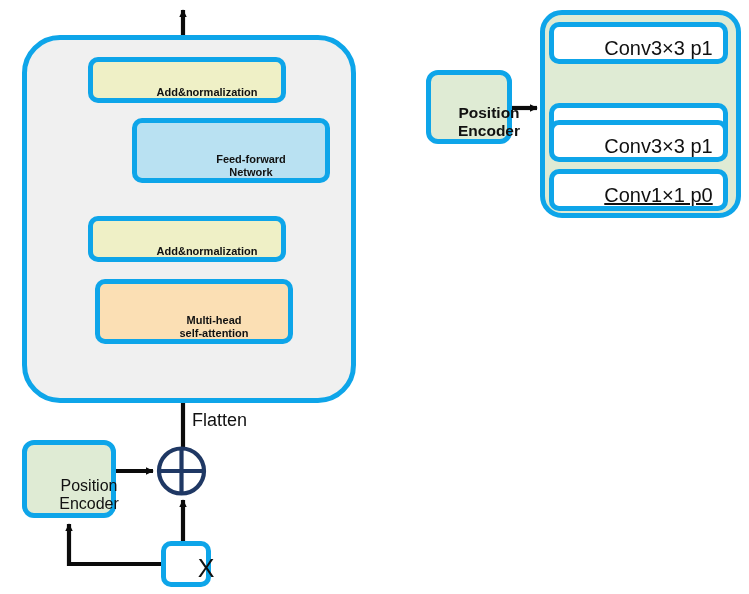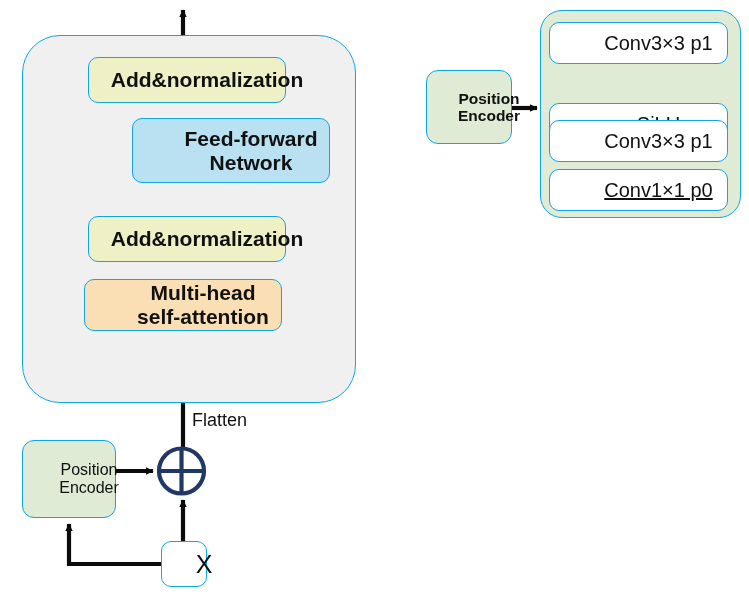--- a/index.html
+++ b/index.html
@@ -22,58 +22,58 @@
     left: 0;
     top: 0;
     width: 749px;
     height: 594px;
     pointer-events: none;
   }
   .node {
     position: absolute;
     box-sizing: border-box;
     display: flex;
-    align-items: center;
+    align-items: flex-end;
     justify-content: center;
     text-align: center;
-    border: 1px solid #0ea5e9;
+    border: 5px solid #0ea5e9;
     line-height: 1.12;
     color: #111111;
     padding-left: 40px;
   }
   
   #encoder-block {
     left: 22px;
     top: 35px;
     width: 334px;
     height: 368px;
     background: #f0f0f0;
     border-radius: 38px;
   }
   
   .inner-box {
     border-radius: 10px;
     font-weight: bold;
-    font-size: 21px;
+    font-size: 11px;
   }
   #addnorm-top {
     left: 88px; top: 57px; width: 198px; height: 46px;
     background: #eff0c6;
   }
   #ffn-box {
     left: 88px; top: 118px; width: 198px; height: 65px;
     background: #b9e1f2;
     margin-left: 44px;
   }
   #addnorm-bottom {
     left: 88px; top: 216px; width: 198px; height: 46px;
     background: #eff0c6;
   }
   #attention-box {
-    left: 84px; top: 279px; width: 198px; height: 52px;
+    left: 95px; top: 279px; width: 198px; height: 65px;
     background: #fbdfb4;
   }
   
   #position-encoder-main {
     left: 22px; top: 440px; width: 94px; height: 78px;
     background: #dfebd4;
     border-radius: 12px;
     font-size: 16px;
     font-weight: normal;
   }

